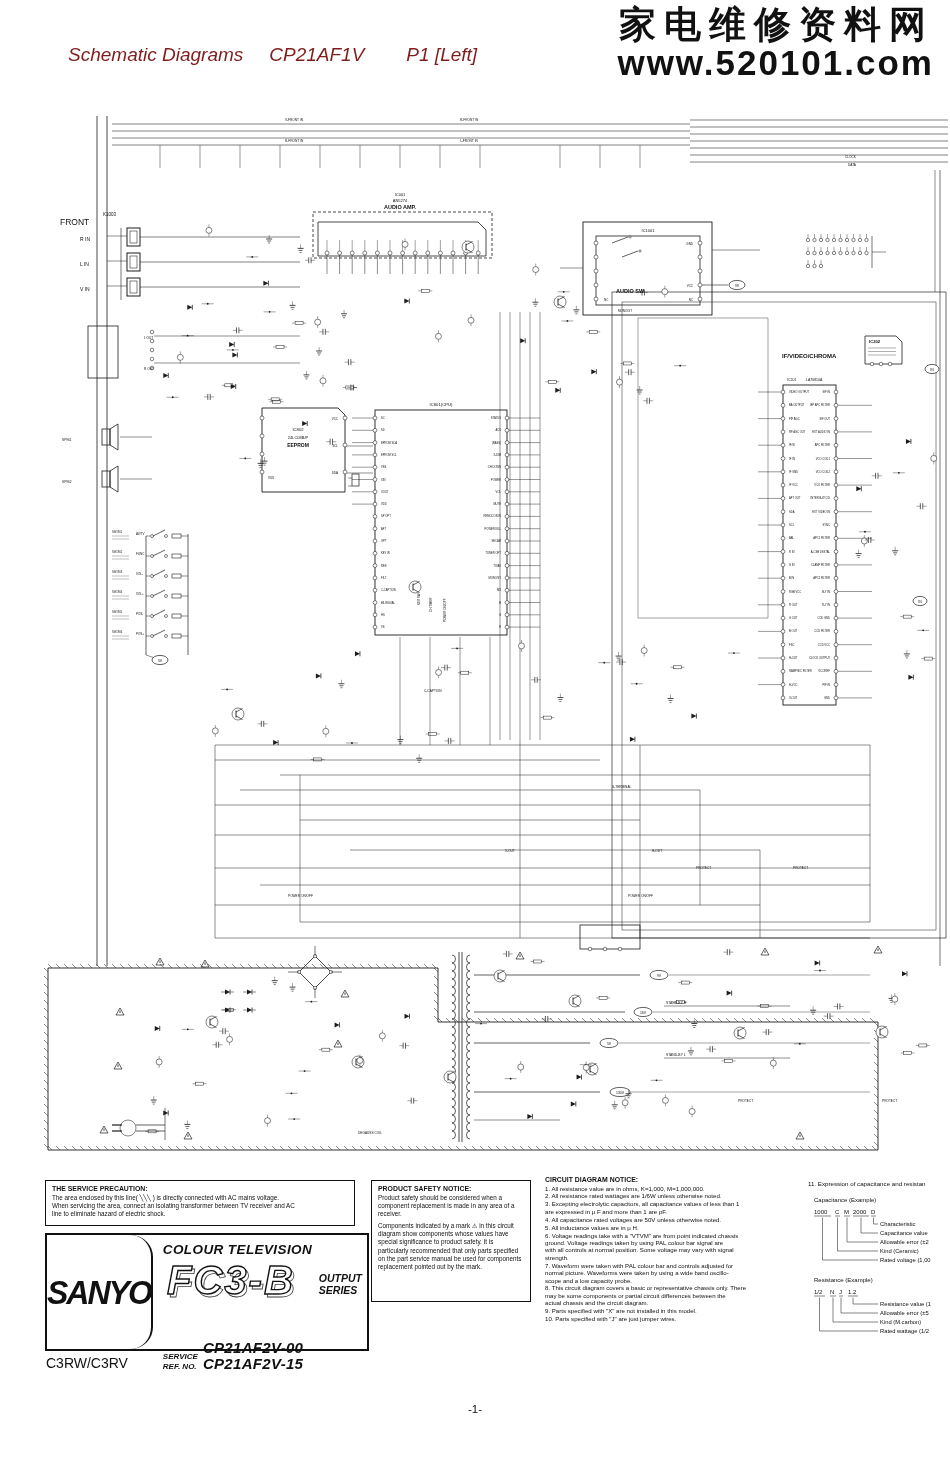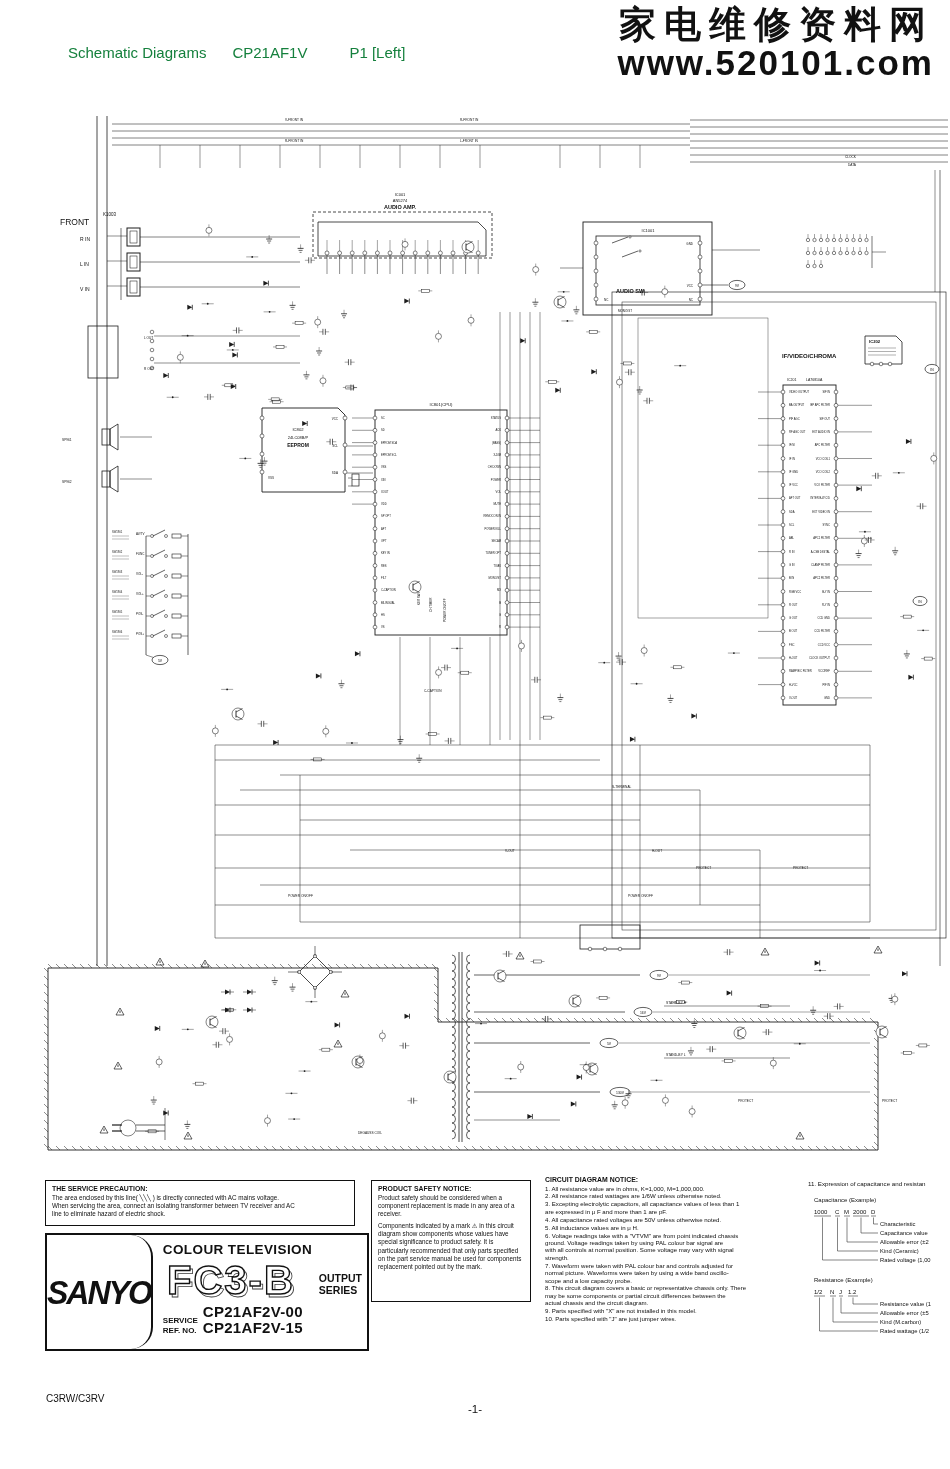--- a/index.html
+++ b/index.html
@@ -1,19 +1,19 @@
 <!DOCTYPE html>
 <html><head>
 <meta charset="utf-8">
 <style>
   html,body{margin:0;padding:0;background:#e8e8e8;}
   .page{position:relative;width:950px;height:1469px;background:#fff;
         font-family:"Liberation Sans",sans-serif;color:#111;overflow:hidden;margin:0 auto;}
   
-  .hdr-title{position:absolute;left:68px;top:44px;font-size:15px;color:#15803d;white-space:nowrap;}
+  .hdr-title{position:absolute;left:68px;top:44px;font-size:19px;color:#7f1d1d;white-space:nowrap;font-style:italic;}
   .hdr-title .model{margin-left:26px;}
   .hdr-title .pageref{margin-left:42px;}
   .watermark{position:absolute;right:16px;top:6px;text-align:right;line-height:1.05;}
   .wm-cn{font-size:37px;font-weight:bold;letter-spacing:8px;font-family:"DejaVu Sans",sans-serif;}
   .wm-url{font-size:35px;font-weight:bold;letter-spacing:2px;}
   
   #sch{position:absolute;left:0;top:0;}
   #sch text{font-family:"Liberation Sans",sans-serif;}
   
   .note-box{position:absolute;border:1.3px solid #111;padding:4px 6px;box-sizing:border-box;}
@@ -23,28 +23,28 @@
   .nb{font-size:6.3px;line-height:1.33;white-space:pre-line;}
   .psn .nb{margin-bottom:3px;}
   .cdn{position:absolute;left:545px;top:1176px;width:260px;}
   .notice-item{font-size:6.1px;line-height:1.22;white-space:pre-line;margin-bottom:0.5px;}
   #exp-svg{position:absolute;left:806px;top:1176px;}
   
   .brand{position:absolute;left:45px;top:1233px;width:324px;height:118px;border:2.5px solid #111;
          display:flex;box-sizing:border-box;}
   .brand-left{width:128px;border-right:2.5px solid #111;display:flex;align-items:center;justify-content:center;border-radius:22px;}
   .sanyo{font-size:32px;font-weight:bold;font-style:italic;letter-spacing:-2px;transform:scaleY(1.05);}
-  .brand-right{flex:1;padding:5px 8px 10px 10px;}
+  .brand-right{flex:1;padding:5px 8px 10px 10px;font-style:italic;}
   .ctv{font-size:13.5px;font-weight:bold;letter-spacing:0.4px;margin-top:2px;}
   .fc-row{display:flex;align-items:center;margin-top:1px;}
   .chassis{font-size:10.5px;font-weight:bold;line-height:1.1;margin-left:4px;margin-top:8px;}
   .svc-row{display:flex;align-items:flex-end;margin-top:0px;}
   .svc-lbl{font-size:8px;font-weight:bold;line-height:1.25;}
-  .model-nums{font-size:15px;font-weight:bold;line-height:1.05;margin-left:5px;letter-spacing:0.3px;}
-  .c3rw{position:absolute;left:46px;top:1393px;font-size:10px;}
+  .model-nums{font-size:15px;font-weight:bold;line-height:1.05;margin-left:5px;letter-spacing:0.3px;margin-top:36px;}
+  .c3rw{position:absolute;left:46px;top:1355px;font-size:14px;}
   .footer{position:absolute;left:0;right:0;top:1403px;text-align:center;font-size:11.5px;}
 </style>
 </head>
 <body>
 
 <div class="page">
 
   <div class="hdr-title">
     <span>Schematic Diagrams</span><span class="model">CP21AF1V</span><span class="pageref">P1  [Left]</span>
   </div>

